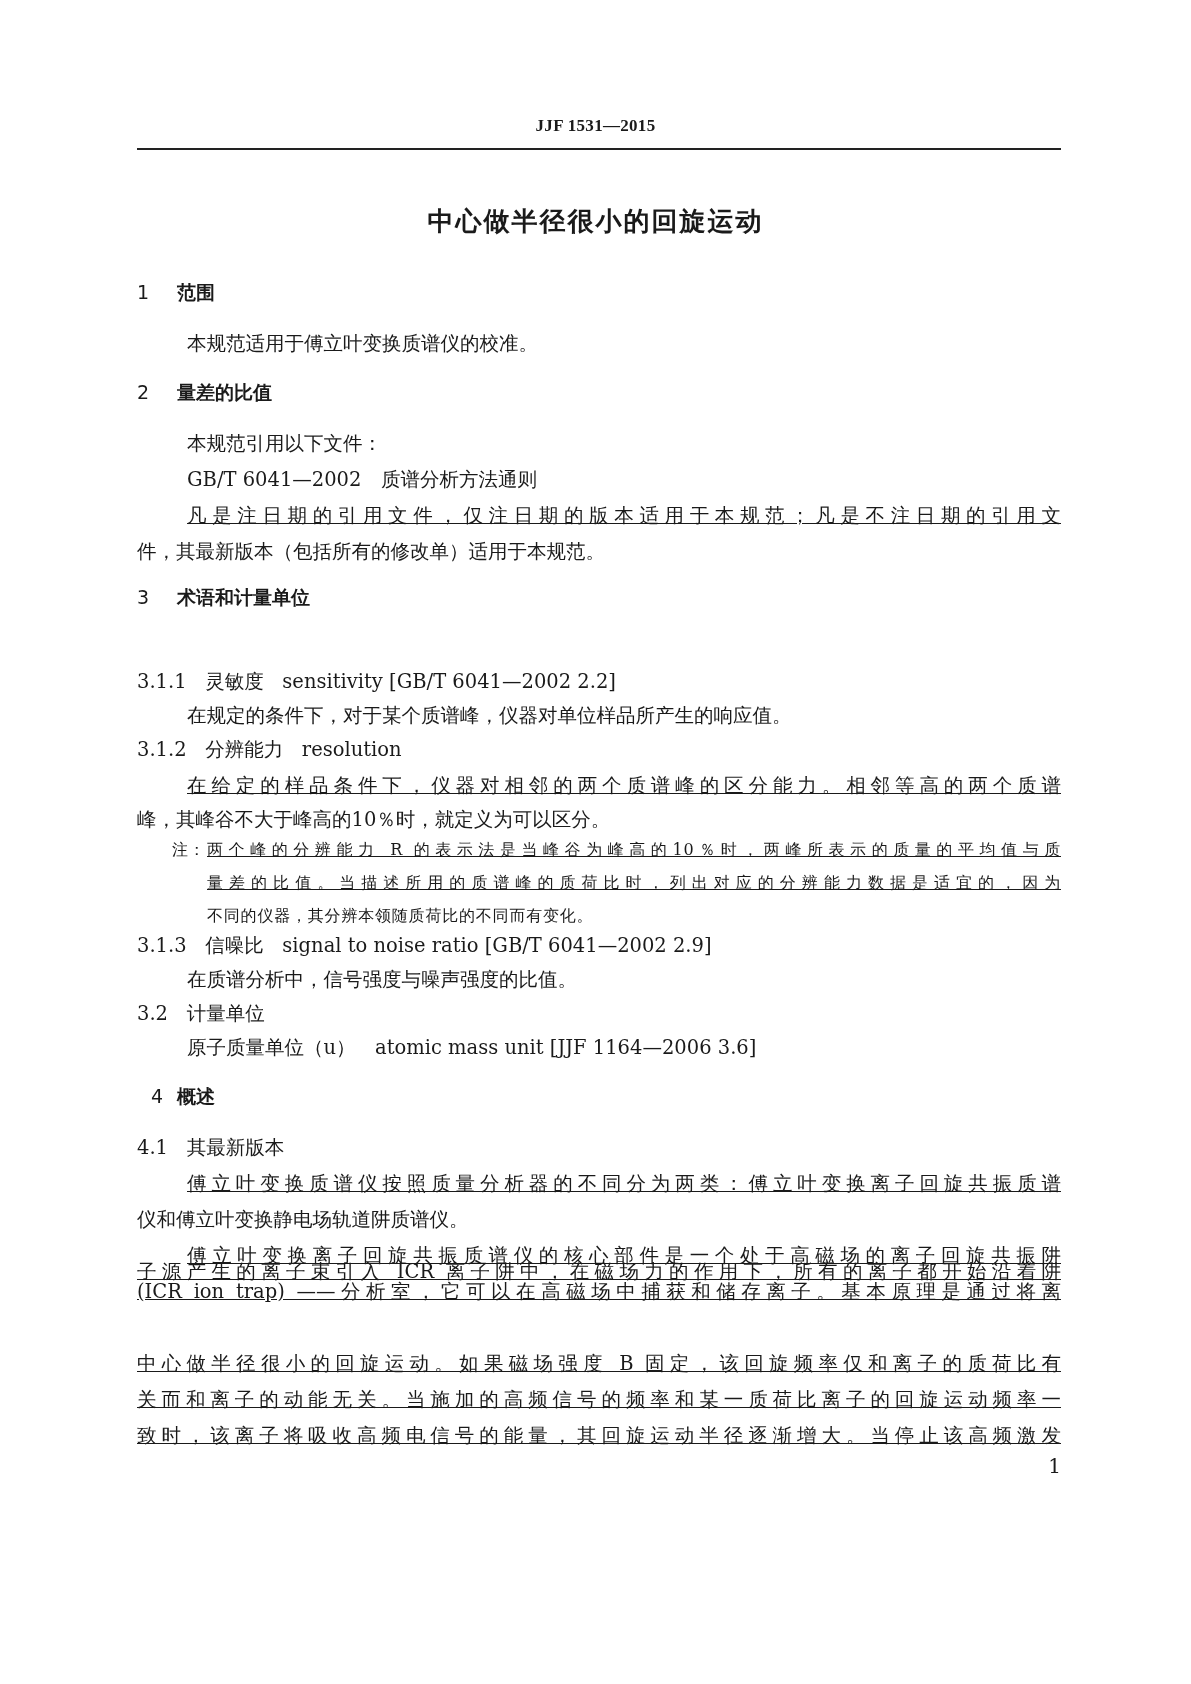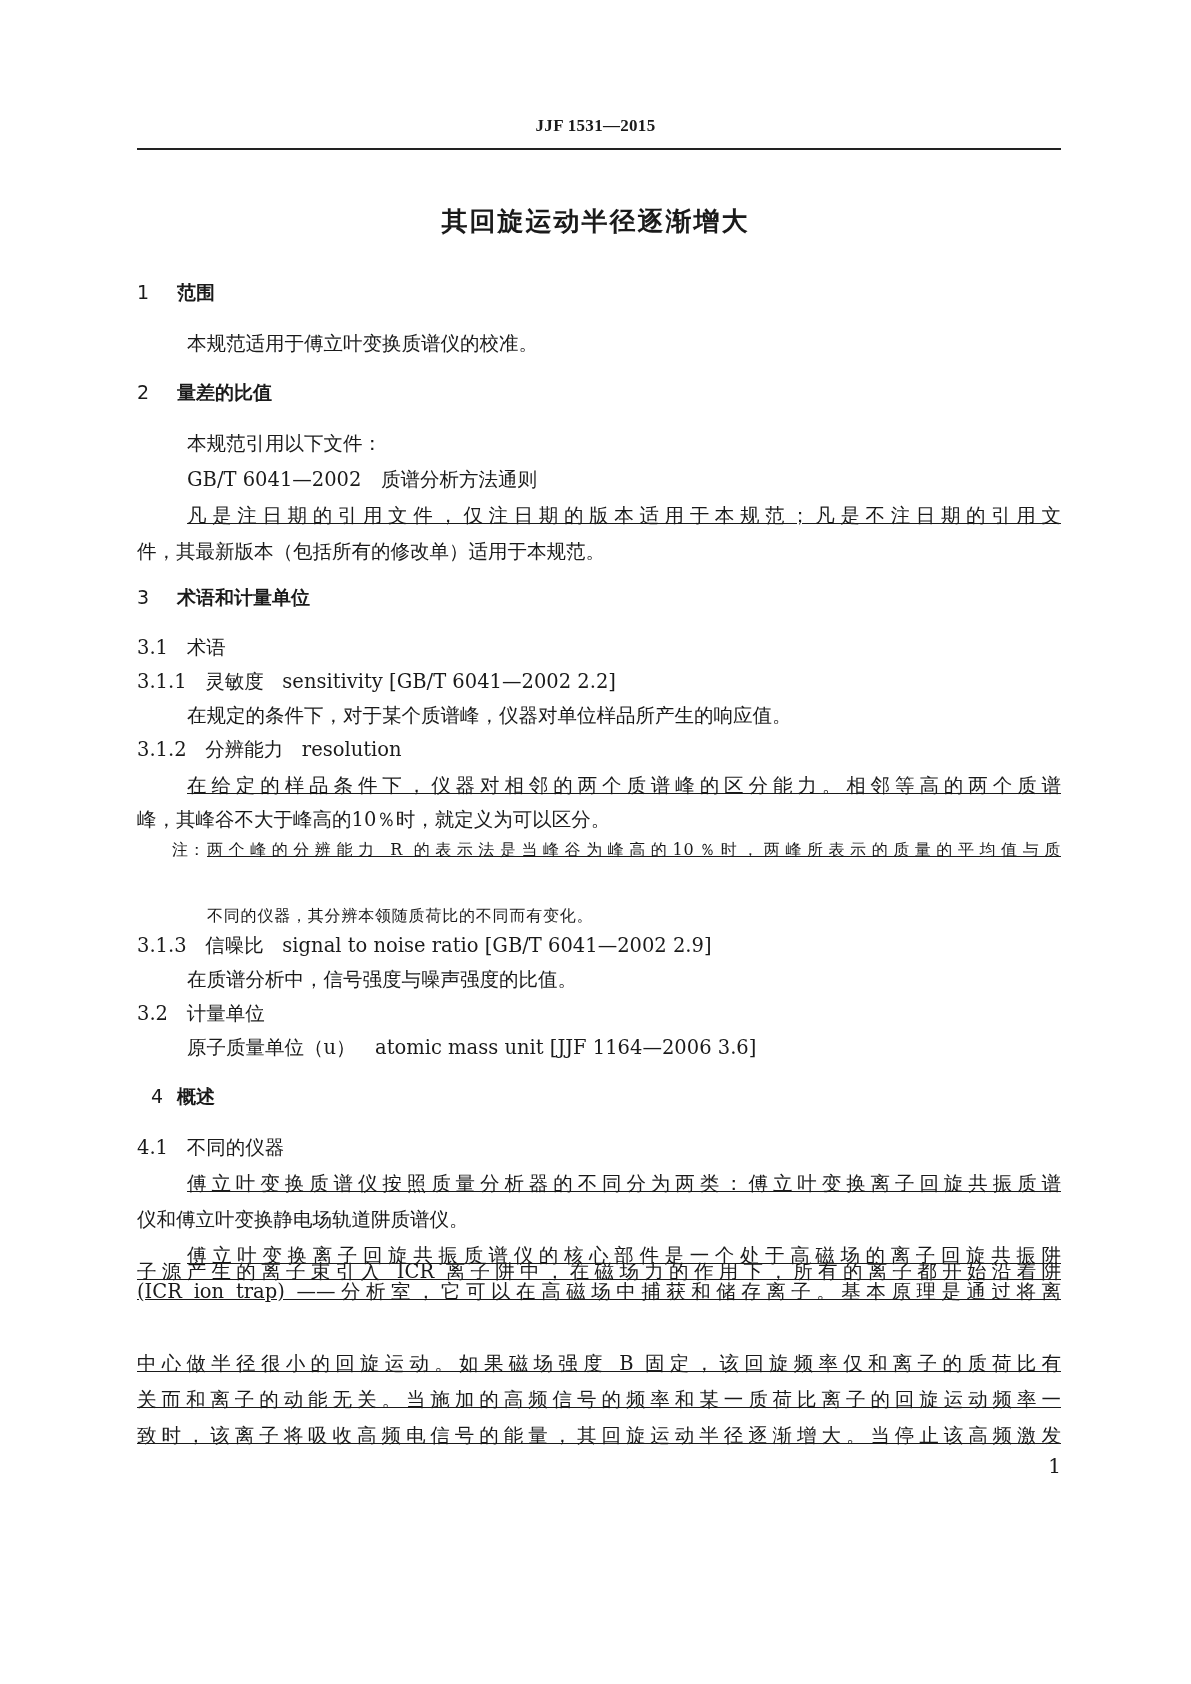--- a/index.html
+++ b/index.html
@@ -20,80 +20,80 @@
     .pnum { right: 130px; top: 1558px; font-size: 20px; font-family: "DejaVu Serif", serif; }
   </style>
 </head>
 <body>
 
 <div class="page">
 
   <div class="abs hdr"><b>JJF 1531—2015</b></div>
   <div class="abs rule"></div>
 
-  <div class="abs title">其回旋运动半径逐渐增大</div>
+  <div class="abs title">中心做半径很小的回旋运动</div>
 
   <div class="abs h1" style="top:280px;">
     <span class="num">1</span><span>范围</span>
   </div>
   <div class="abs line ind" style="top:330px;">本规范适用于傅立叶变换质谱仪的校准。</div>
 
   <div class="abs h1" style="top:380px;">
     <span class="num">2</span><span>量差的比值</span>
   </div>
   <div class="abs line ind" style="top:430px;">本规范引用以下文件：</div>
   <div class="abs line ind" style="top:466px;">GB/T 6041—2002　质谱分析方法通则</div>
   <div class="abs line" style="top:502px; left:187px; width:874px;">
       <span class="just">凡是注日期的引用文件，仅注日期的版本适用于本规范；凡是不注日期的引用文</span>
     </div>
   <div class="abs line body-text" style="top:538px;">件，其最新版本（包括所有的修改单）适用于本规范。</div>
 
   <div class="abs h1" style="top:585px;">
     <span class="num">3</span><span>术语和计量单位</span>
   </div>
 
-  <div class="abs line body-text" style="top:634px;">
-    <span>3.1</span>&nbsp;&nbsp;&nbsp;<span>术语</span>
-  </div>
 
   <div class="abs line body-text" style="top:668px;">
     <span>3.1.1</span>&nbsp;&nbsp;&nbsp;<span>灵敏度</span>&nbsp;&nbsp;&nbsp;<span>sensitivity</span> <span>[GB/T 6041—2002 2.2]</span>
   </div>
   <div class="abs line ind" style="top:702px;">在规定的条件下，对于某个质谱峰，仪器对单位样品所产生的响应值。</div>
 
   <div class="abs line body-text" style="top:736px;">
     <span>3.1.2</span>&nbsp;&nbsp;&nbsp;<span>分辨能力</span>&nbsp;&nbsp;&nbsp;<span>resolution</span>
   </div>
   <div class="abs line" style="top:772px; left:187px; width:874px;">
       <span class="just">在给定的样品条件下，仪器对相邻的两个质谱峰的区分能力。相邻等高的两个质谱</span>
     </div>
   <div class="abs line body-text" style="top:806px;">峰，其峰谷不大于峰高的10％时，就定义为可以区分。</div>
 
   <div class="abs note" style="top:840px; left:172px;">注：</div>
   <div class="abs note" style="top:840px; left:207px; width:854px;">
       <span class="just">两个峰的分辨能力 R 的表示法是当峰谷为峰高的10％时，两峰所表示的质量的平均值与质</span>
     </div>
+  <div class="abs note" style="top:873px; left:207px; width:854px;">
+      <span class="just">量差的比值。当描述所用的质谱峰的质荷比时，列出对应的分辨能力数据是适宜的，因为</span>
+    </div>
   <div class="abs note" style="top:906px; left:207px;">不同的仪器，其分辨本领随质荷比的不同而有变化。</div>
 
   <div class="abs line body-text" style="top:932px;">
     <span>3.1.3</span>&nbsp;&nbsp;&nbsp;<span>信噪比</span>&nbsp;&nbsp;&nbsp;<span>signal to noise ratio</span> <span>[GB/T 6041—2002 2.9]</span>
   </div>
   <div class="abs line ind" style="top:966px;">在质谱分析中，信号强度与噪声强度的比值。</div>
 
   <div class="abs line body-text" style="top:1000px;">
     <span>3.2</span>&nbsp;&nbsp;&nbsp;<span>计量单位</span>
   </div>
   <div class="abs line ind" style="top:1034px;">原子质量单位（u）　atomic mass unit [JJF 1164—2006 3.6]</div>
 
   <div class="abs h1" style="top:1084px;text-align:center;">
     <span class="num">4</span><span>概述</span>
   </div>
 
   <div class="abs line body-text" style="top:1134px;">
-    <span>4.1</span>&nbsp;&nbsp;&nbsp;<span>不同的仪器</span>
+    <span>4.1</span>&nbsp;&nbsp;&nbsp;<span>其最新版本</span>
   </div>
 
   <div class="abs line" style="top:1170px; left:187px; width:874px;">
       <span class="just">傅立叶变换质谱仪按照质量分析器的不同分为两类：傅立叶变换离子回旋共振质谱</span>
     </div>
   <div class="abs line body-text" style="top:1206px;">仪和傅立叶变换静电场轨道阱质谱仪。</div>
 
   <div class="abs line" style="top:1242px; left:187px; width:874px;">
       <span class="just">傅立叶变换离子回旋共振质谱仪的核心部件是一个处于高磁场的离子回旋共振阱</span>
     </div>

